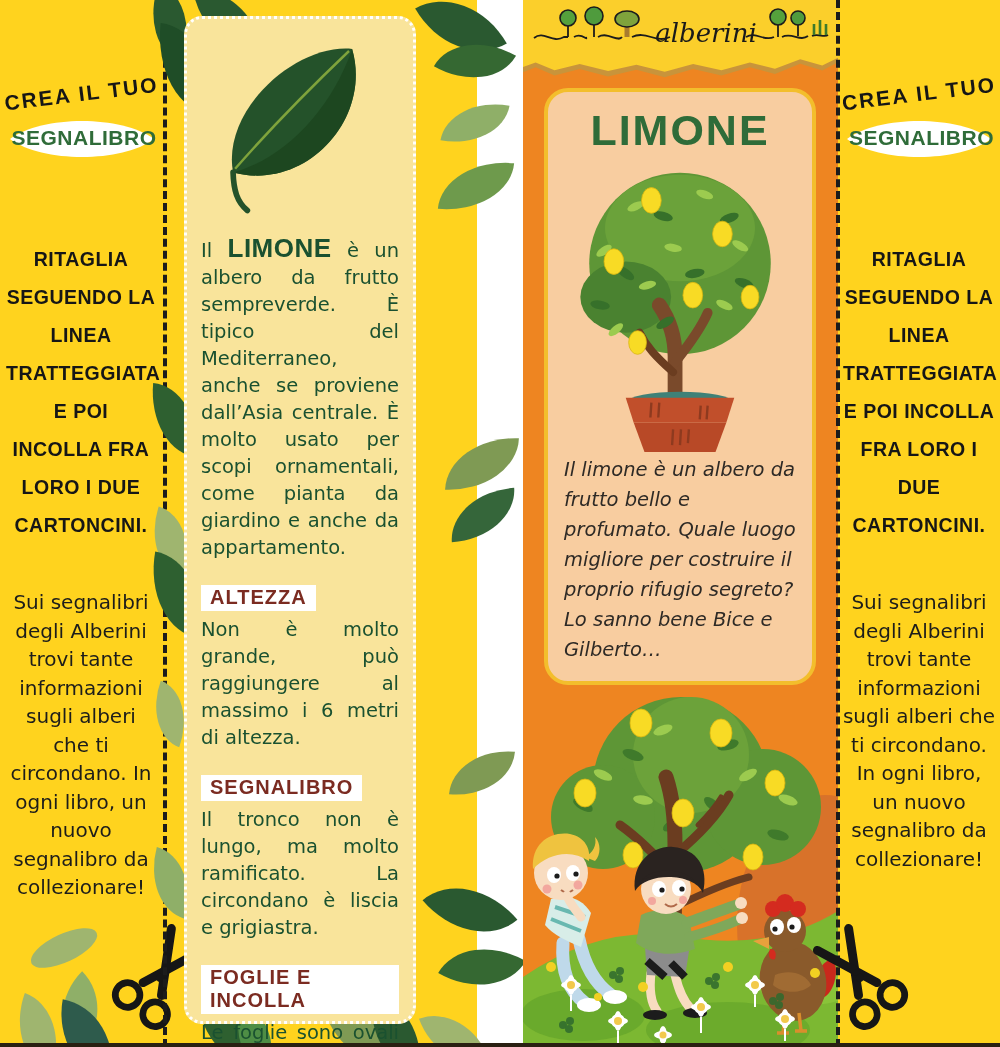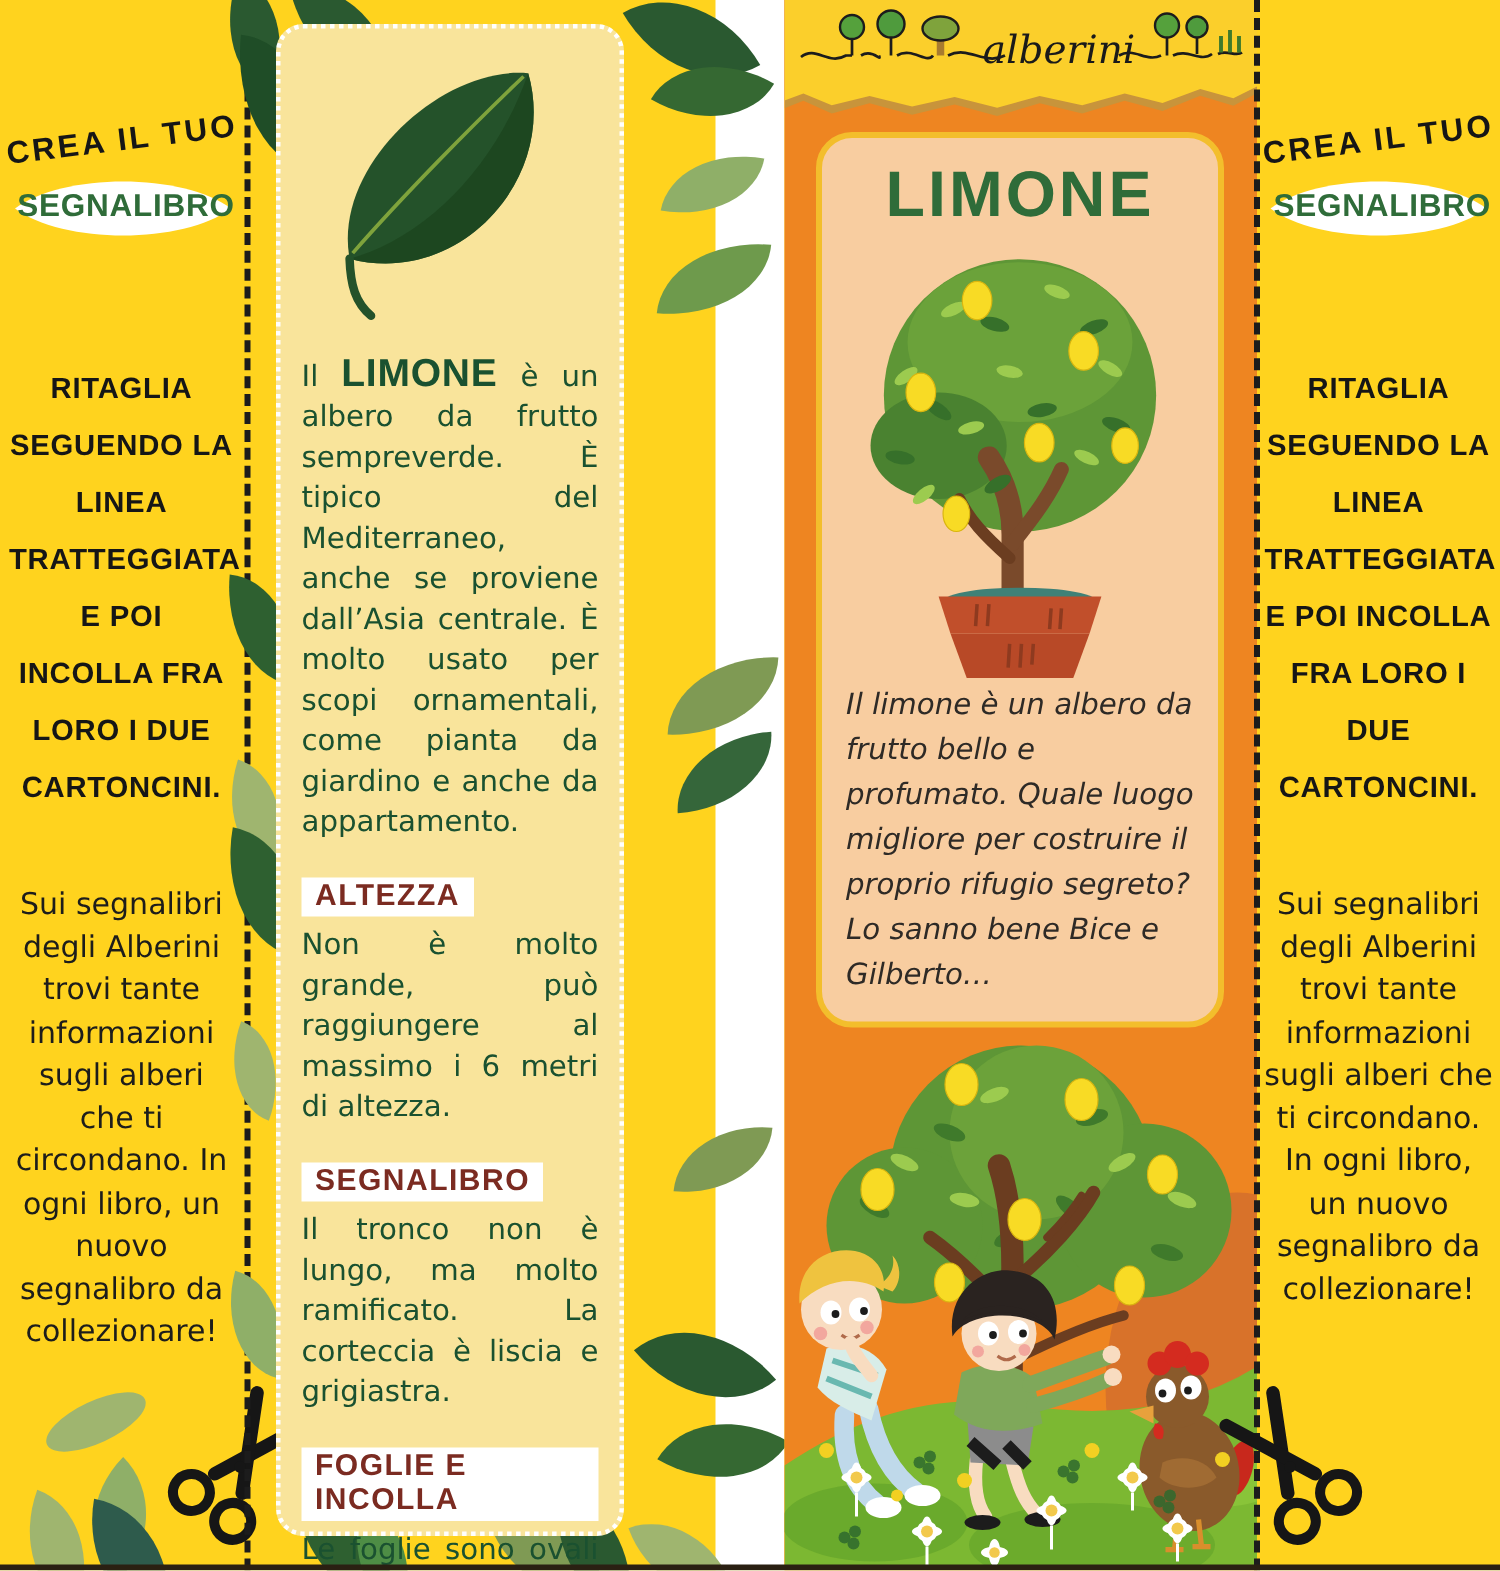--- a/index.html
+++ b/index.html
@@ -128,21 +128,21 @@
       <p class="intro"><span>Il</span>
         <span class="big">LIMONE</span>
         <span>è un albero da frutto sempreverde. È tipico del Mediterraneo, anche se proviene dall’Asia centrale. È molto usato per scopi ornamentali, come pianta da giardino e anche da appartamento.</span></p>
 
       <div class="info-section">
         <span class="pill">ALTEZZA</span>
         <p class="info-body">Non è molto grande, può raggiungere al massimo i 6 metri di altezza.</p>
       </div>
       <div class="info-section">
         <span class="pill">SEGNALIBRO</span>
-        <p class="info-body">Il tronco non è lungo, ma molto ramificato. La corteccia è liscia e grigiastra.</p>
+        <p class="info-body">Il tronco non è lungo, ma molto ramificato. La circondano è liscia e grigiastra.</p>
       </div>
       <div class="info-section">
         <span class="pill">FOGLIE E INCOLLA</span>
         <p class="info-body">Le foglie sono ovali con margine seghettato, sopra verde scuro e sotto verde chiaro. I frutti sono di un bel colore giallo vivo e piuttosto aspri.</p>
       </div>
 
     </div>
   </div>
 
   <div class="bookmark" style="left:523px;width:567px;">

